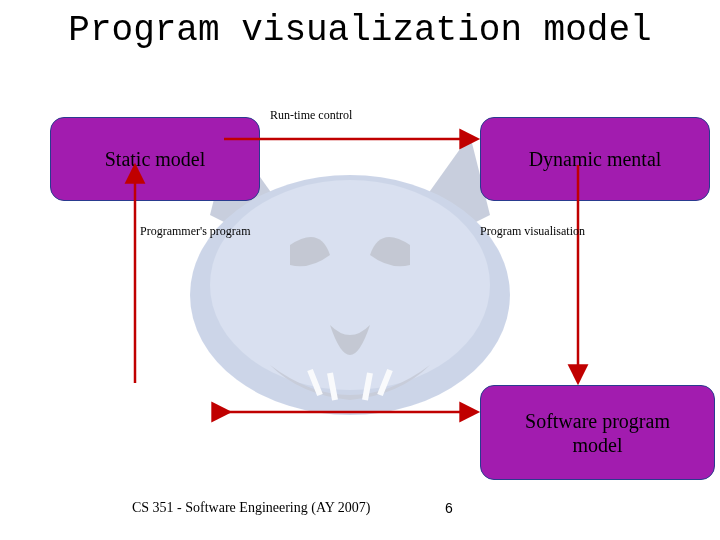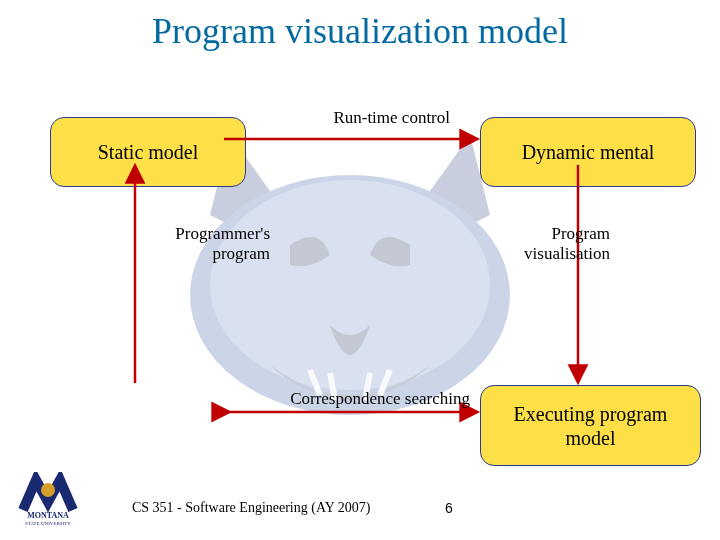--- a/index.html
+++ b/index.html
@@ -1,20 +1,20 @@
 <!DOCTYPE html>
 <html><head>
 <meta charset="utf-8">
 <style>
   html,body{margin:0;padding:0;width:720px;height:540px;background:#fff;font-family:"Times New Roman",serif;color:#000;overflow:hidden}
   .slide{position:relative;width:720px;height:540px}
-  .title{position:absolute;top:10px;left:0;right:0;text-align:center;font-family:Liberation Serif, serif;color:#0369a1;font-size:36px}
+  .title{position:absolute;top:10px;left:0;right:0;text-align:center;font-family:Liberation Mono, monospace;color:#000000;font-size:36px}
   .watermark{position:absolute;left:170px;top:95px;opacity:.25}
-  .box{position:absolute;border:1.5px solid #2a3b8f;border-radius:14px;background:#fde047;display:flex;align-items:center;justify-content:center;text-align:center;font-size:20px;line-height:1.2;padding:12px}
-  .edge-label{position:absolute;font-size:17px;text-align:right}
+  .box{position:absolute;border:1.5px solid #2a3b8f;border-radius:14px;background:#a21caf;display:flex;align-items:center;justify-content:center;text-align:center;font-size:20px;line-height:1.2;padding:19px}
+  .edge-label{position:absolute;font-size:12px;text-align:left}
   .footer-left{position:absolute;left:18px;bottom:10px}
   .footer-center{position:absolute;left:132px;bottom:24px;font-family:Liberation Serif, serif;font-size:14px}
   .footer-pagenum{position:absolute;left:445px;bottom:24px;font-family:Arial,sans-serif;font-size:14px}
   .footer-right{position:absolute;right:18px;bottom:10px}
   svg.arrow{position:absolute;overflow:visible}
 </style>
 </head>
 <body>
 
 <div class="slide">
@@ -28,47 +28,38 @@
     <path d="M240 150 Q210 130 200 160 Q220 175 240 170 Z" fill="#1a2a55"></path>
     <path d="M160 230 Q180 250 200 230 Q190 260 180 260 Q170 260 160 230 Z" fill="#1a2a55"></path>
     <path d="M100 270 Q180 330 260 270 Q230 300 180 305 Q130 300 100 270 Z" fill="#2a3b70"></path>
     <path d="M140 275 L150 300 M160 278 L165 305 M200 278 L195 305 M220 275 L210 300" stroke="#e8edf7" stroke-width="6" fill="none"></path>
   </svg>
 
   <div class="title">Program visualization model</div>
 
   <div class="box" style="left:50px;top:117px;width:170px;height:44px">Static model</div>
   <div class="box" style="left:480px;top:117px;width:190px;height:44px">Dynamic mental</div>
-  <div class="box" style="left:480px;top:385px;width:195px;height:55px">Executing program model</div>
+  <div class="box" style="left:480px;top:385px;width:195px;height:55px">Software program model</div>
 
   <svg class="arrow" style="left:0;top:0" width="720" height="540">
     <defs>
       <marker id="ah" viewBox="0 0 12 12" refX="9" refY="6" markerWidth="10" markerHeight="10" orient="auto">
         <path d="M1 1 L11 6 L1 11 Z" fill="#c00000"></path>
       </marker>
     </defs>
 
     <line x1="224" y1="139" x2="476" y2="139" stroke="#c00000" stroke-width="2.5" marker-end="url(#ah)"></line>
 
     <line x1="135" y1="383" x2="135" y2="167" stroke="#c00000" stroke-width="2.5" marker-end="url(#ah)"></line>
 
     <line x1="578" y1="165" x2="578" y2="381" stroke="#c00000" stroke-width="2.5" marker-end="url(#ah)"></line>
 
     <line x1="228" y1="412" x2="476" y2="412" stroke="#c00000" stroke-width="2.5" marker-start="url(#ah)" marker-end="url(#ah)"></line>
   </svg>
 
   <div class="edge-label" style="left:270px;top:108px;width:180px">Run-time control</div>
   <div class="edge-label" style="left:140px;top:224px;width:130px">Programmer's program</div>
   <div class="edge-label" style="left:480px;top:224px;width:130px">Program visualisation</div>
-  <div class="edge-label" style="left:250px;top:389px;width:220px">Correspondence searching</div>
 
-  <div class="footer-left">
-    <svg width="95" height="54" viewBox="0 0 95 54">
-      <path d="M5 38 L18 8 L30 30 L42 8 L55 38" fill="none" stroke="#1a2a70" stroke-width="10" stroke-linejoin="miter"></path>
-      <circle cx="30" cy="18" r="7" fill="#d4a02a"></circle>
-      <text x="30" y="46" text-anchor="middle" font-family="Georgia,serif" font-size="8" fill="#1a2a70" font-weight="bold">MONTANA</text>
-      <text x="30" y="53" text-anchor="middle" font-family="Georgia,serif" font-size="5" fill="#1a2a70">STATE UNIVERSITY</text>
-    </svg>
-  </div>
   <div class="footer-center">CS 351 - Software Engineering (AY 2007)</div>
   <div class="footer-pagenum">6</div>
 
 </div>
 
 </body></html>

